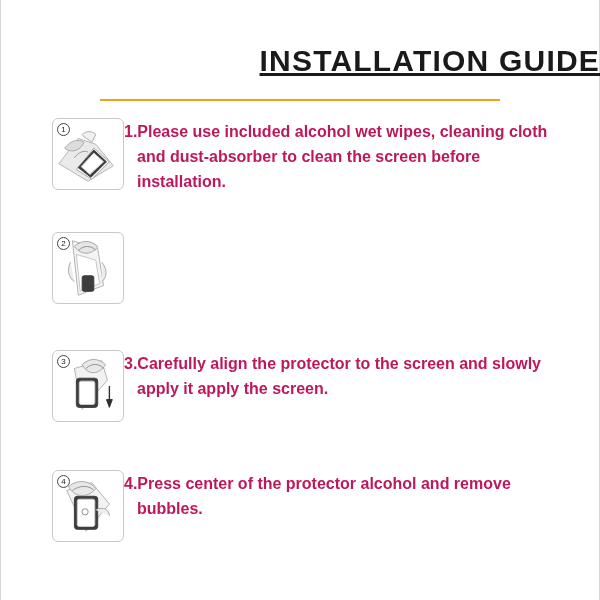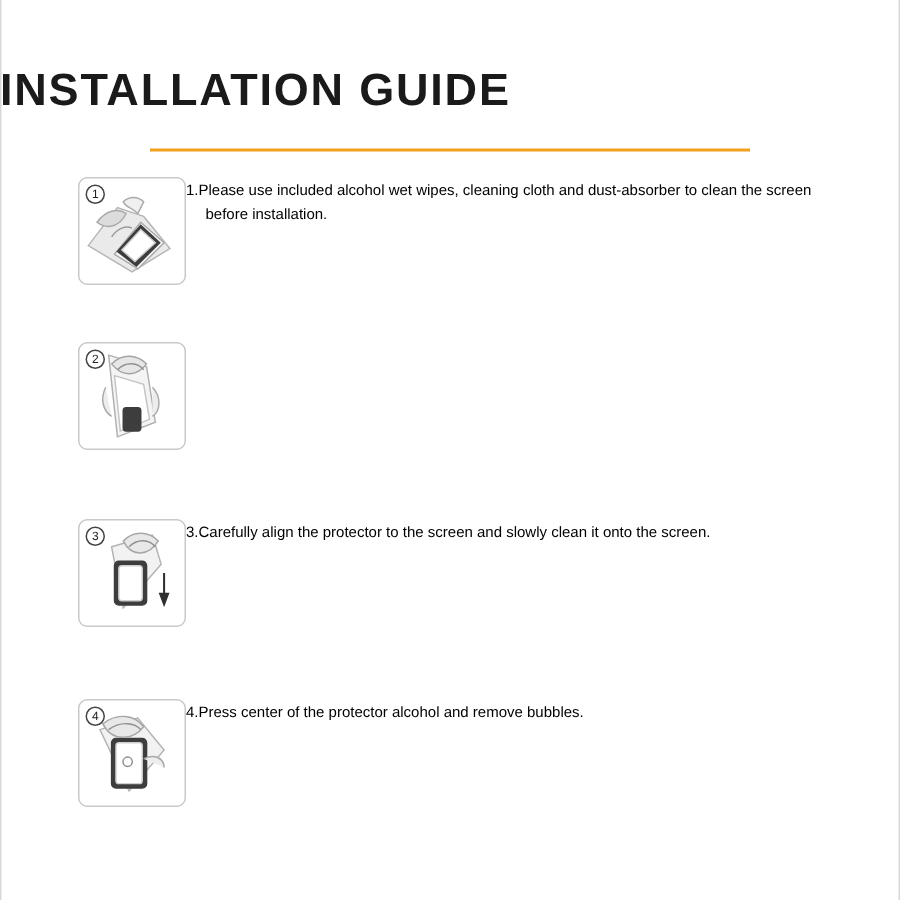--- a/index.html
+++ b/index.html
@@ -25,26 +25,27 @@
     width: 600px; height: 600px;
     border-left: 1px solid #d8d8d8;
     border-right: 1px solid #d8d8d8;
     pointer-events: none;
   }
   #title {
     position: absolute;
     left: 0;
     top: 44px;
     width: 600px;
-    text-align: left;
+    text-align: right;
     font-size: 30px;
     font-weight: bold;
     letter-spacing: 1.2px;
     color: #1a1a1a;
     font-family: "Liberation Sans", sans-serif;
+    text-decoration: underline;
   }
   #title-rule {
     position: absolute;
     left: 100px;
     top: 99px;
     width: 400px;
     height: 2px;
     background: #f0a11e;
   }
   #steps {
@@ -82,24 +83,25 @@
     border-radius: 50%;
     font-size: 8px;
     line-height: 11px;
     text-align: center;
     color: #222;
     background: #fff;
   }
   .text {
     flex: 1 1 auto;
     padding-left: 14px;
-    font-size: 10px;
+    font-size: 16px;
     line-height: 1.55;
-    color: #000000;
+    color: #be185d;
     padding-top: 2px;
+    font-weight: bold;
   }
   .text .num { }
   .text .body { }
   .step-1 { margin-top: 0px; }
   .step-2 { margin-top: 38px; }
   .step-3 { margin-top: 46px; }
   .step-4 { margin-top: 48px; }
   .hang {
     text-indent: 0;
     padding-left: 13px;
@@ -166,21 +168,21 @@
             <rect x="27" y="31" width="16" height="24" rx="2" fill="#ffffff" stroke="#cfcfcf"></rect>
             <path d="M30,14 C38,6 48,8 54,14 C48,24 36,26 30,14 Z" fill="#e8e8e8" stroke="#a6a6a6"></path>
             <path d="M34,18 C40,12 48,13 52,18" stroke="#8f8f8f"></path>
             <line x1="58" y1="36" x2="58" y2="56" stroke="#2f2f2f" stroke-width="1.4"></line>
             <polygon points="58,58 55,50 61,50" fill="#2f2f2f" stroke="#2f2f2f"></polygon>
           </g>
         </svg>
         <div class="badge">3</div>
       </div>
       <div class="text hang">
-        <span class="lead num">3.</span><span class="body">Carefully align the protector to  the screen and slowly clean it onto the screen.</span>
+        <span class="lead num">3.</span><span class="body">Carefully align the protector to  the screen and slowly apply it apply the screen.</span>
       </div>
     </div>
 
     <div class="step step-4">
       <div class="thumb">
         <svg viewBox="0 0 72 72">
           <g fill="none" stroke="#9a9a9a" stroke-width="1">
             <polygon points="14,20 40,12 58,34 34,62" fill="#f2f2f2" stroke="#b3b3b3"></polygon>
             <rect x="22" y="26" width="24" height="34" rx="3" fill="#3d3d3d" stroke="#3d3d3d"></rect>
             <rect x="25" y="29" width="18" height="28" rx="2" fill="#ffffff" stroke="#cfcfcf"></rect>

